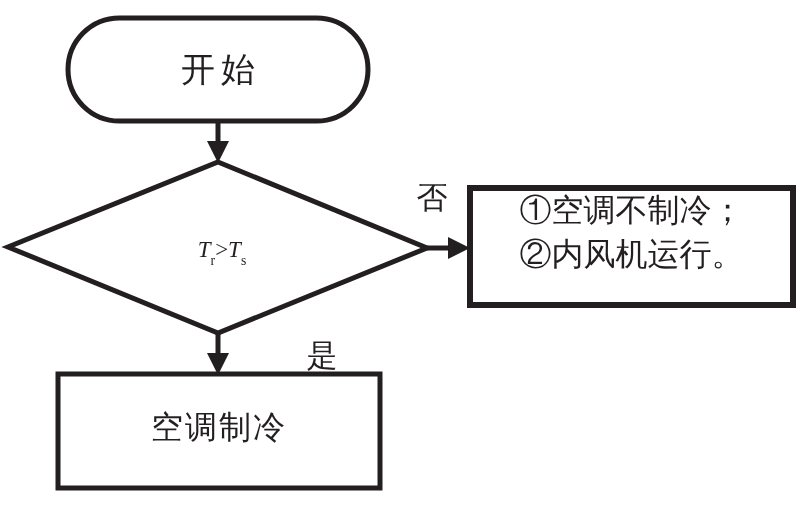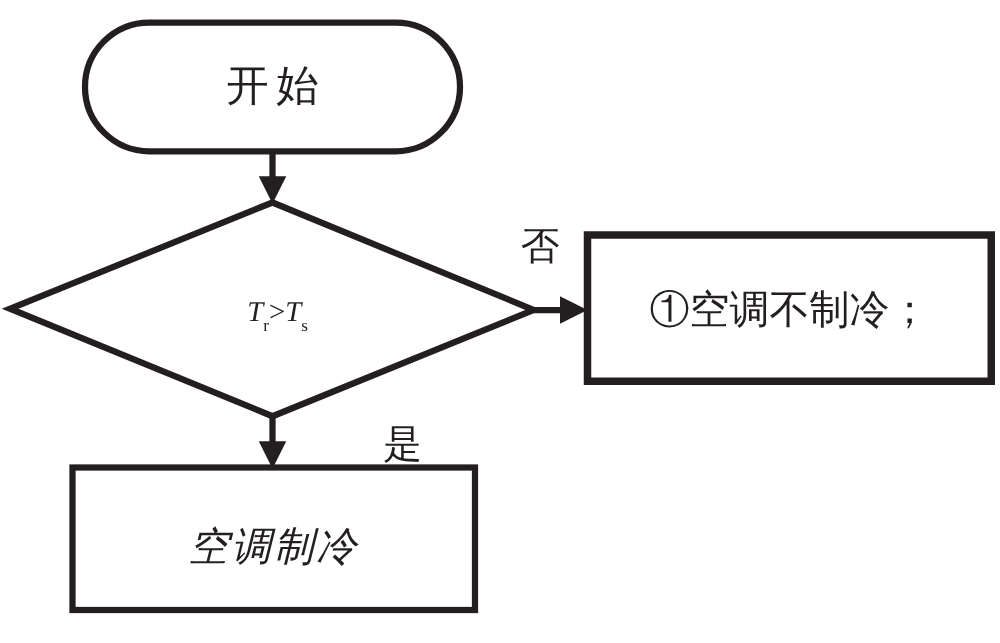--- a/index.html
+++ b/index.html
@@ -35,21 +35,20 @@
   }
   .no-box-text {
     position: absolute;
     left: 470px;
     top: 188px;
     width: 323px;
     height: 117px;
     display: flex;
     flex-direction: column;
     align-items: center;
-    justify-content: center;
     font-size: 32px;
     line-height: 44px;
   }
   .yes-box-label { font-size: 32px; letter-spacing: 2px; }
 </style>
 </head>
 <body>
 
 <div class="canvas">
 
@@ -81,17 +80,18 @@
 
   <div class="label start-label" style="left:218px; top:70px;">开始</div>
 
   <div class="label condition" style="left:222px; top:249px;"><span>T</span><sub>r</sub><span class="op">&gt;</span><span>T</span><sub>s</sub></div>
 
   <div class="label branch-label" style="left:432px; top:197px;">否</div>
   <div class="label branch-label" style="left:322px; top:355px;">是</div>
 
   <div class="no-box-text">
     <div>①空调不制冷；</div>
+    <div>②内风机运行。</div>
   </div>
 
-  <div class="label yes-box-label" style="left:219px; top:437px;font-style:italic;">空调制冷</div>
+  <div class="label yes-box-label" style="left:219px; top:427px;">空调制冷</div>
 
 </div>
 
 </body></html>

